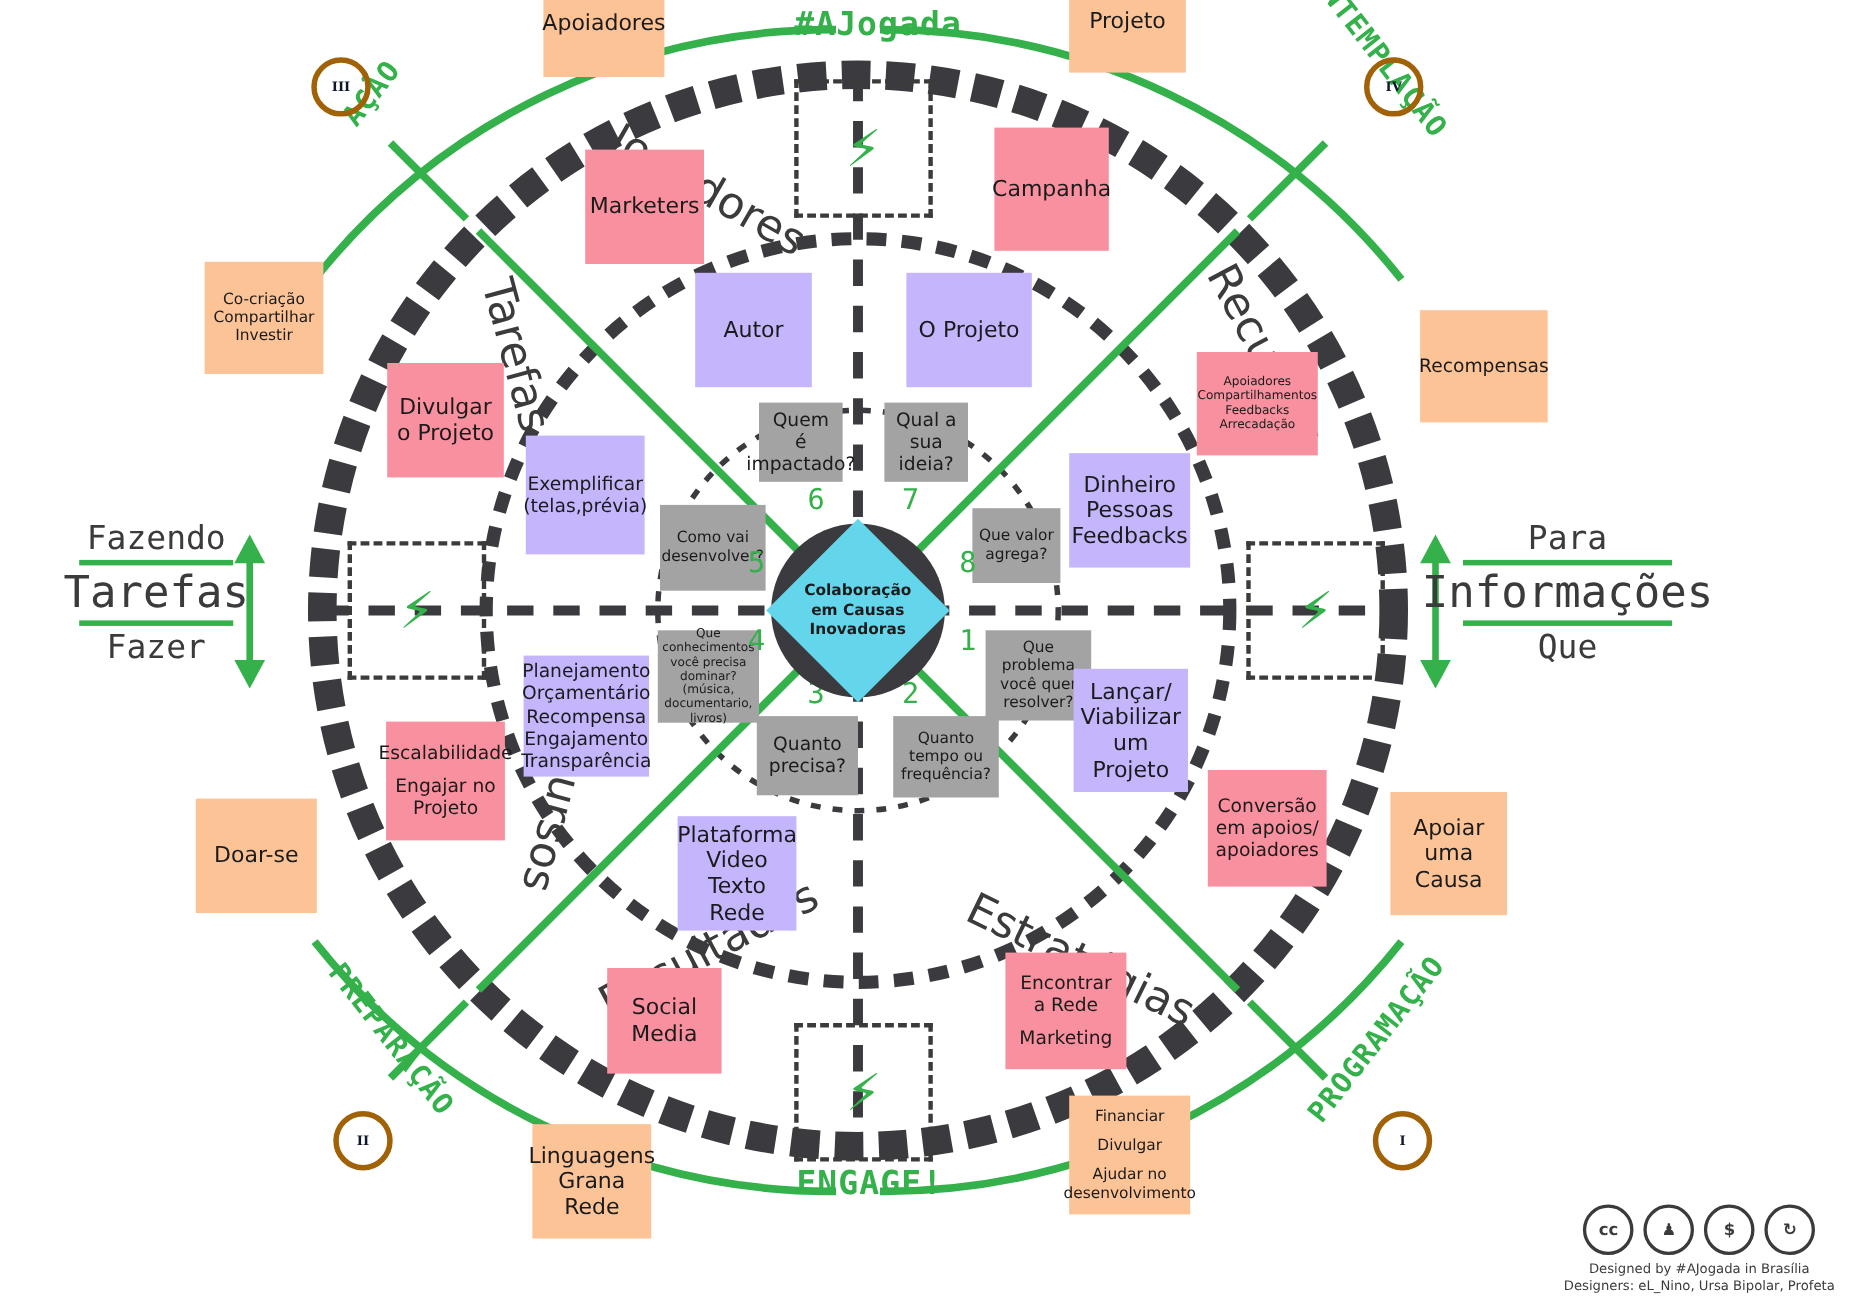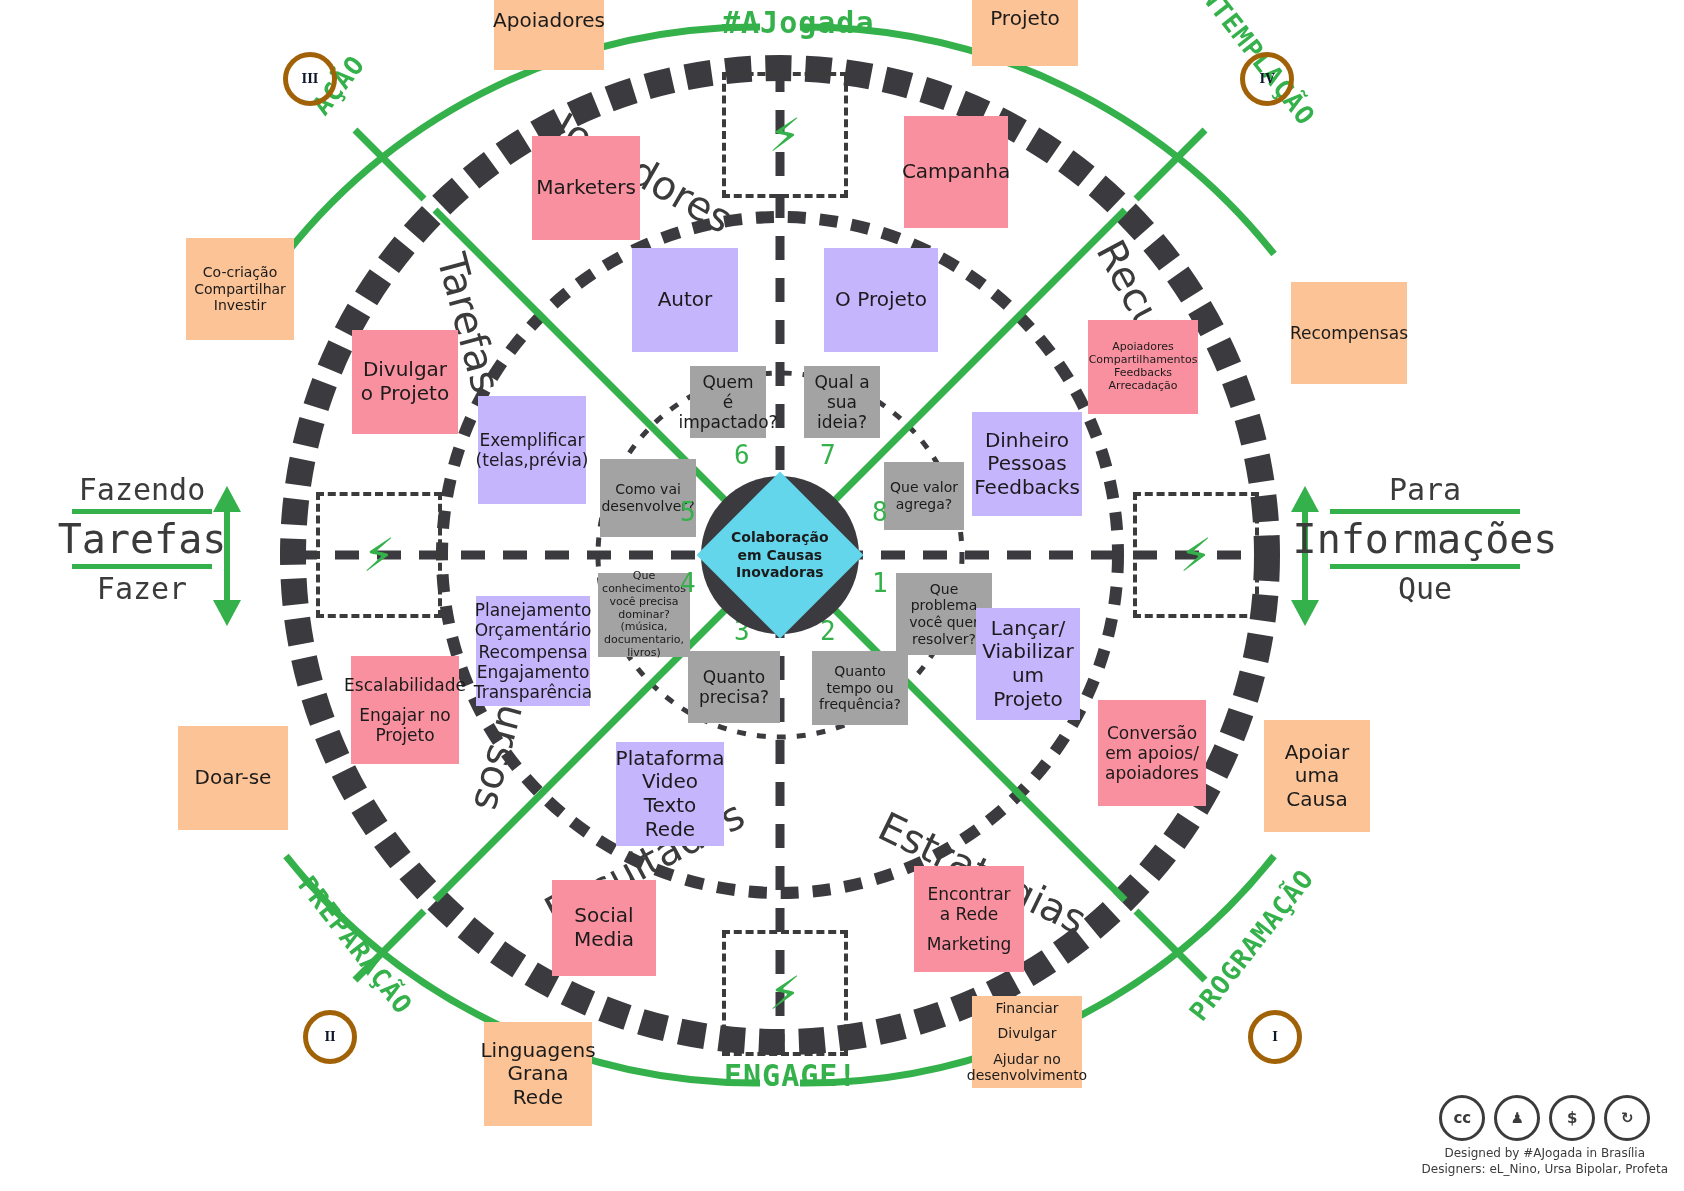--- a/index.html
+++ b/index.html
@@ -289,21 +289,21 @@
   <div class="note orange n-lg" style="left:1264px;top:720px;width:106px;height:112px;text-align:center;">
     <span>Apoiar</span>
     <span>uma</span>
     <span>Causa</span>
   </div>
   <div class="note orange n-lg" style="left:484px;top:1022px;width:108px;height:104px;">
     <span>Linguagens</span>
     <span>Grana</span>
     <span>Rede</span>
   </div>
-  <div class="note orange n-sm" style="left:972px;top:996px;width:110px;height:92px;">
+  <div class="note orange n-sm" style="left:972px;top:996px;width:110px;height:108px;">
     <span>Financiar</span>
     <div class="gap"></div>
     <span>Divulgar</span>
     <div class="gap"></div>
     <span>Ajudar no</span>
     <span>desenvolvimento</span>
   </div>
 
   <div class="bigtitle" style="left:722px;top:5px;">#AJogada</div>
   <div class="bigtitle" style="left:724px;top:1058px;">ENGAGE!</div>

